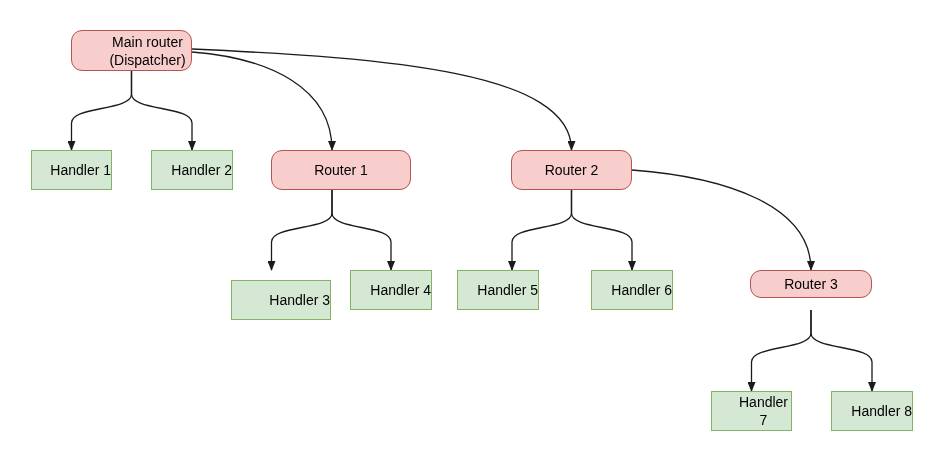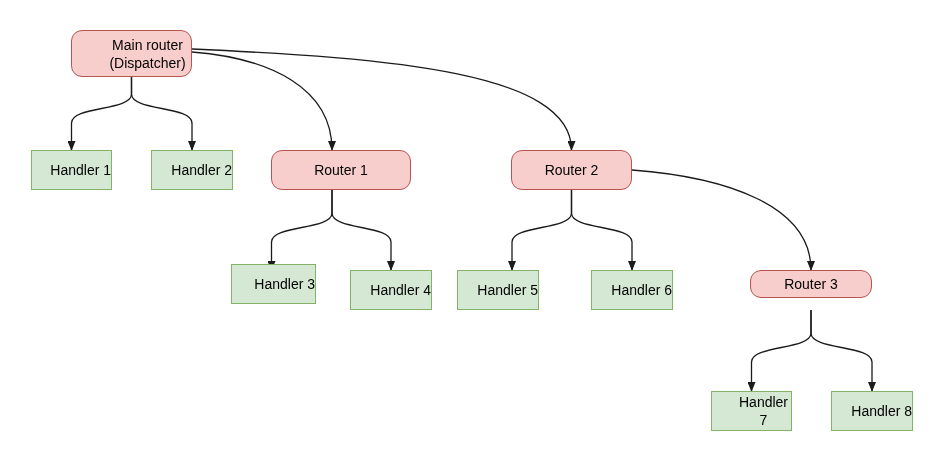--- a/index.html
+++ b/index.html
@@ -29,42 +29,42 @@
     <path class="edge" d="M 192,49 C 390,58 571.5,72 571.5,150" marker-end="url(#arrow)"></path>
     <path class="edge" d="M 332,190 V 213 C 332,230 271.5,225 271.5,242 V 270" marker-end="url(#arrow)"></path>
     <path class="edge" d="M 332,190 V 213 C 332,230 391,225 391,242 V 270" marker-end="url(#arrow)"></path>
     <path class="edge" d="M 571.5,190 V 213 C 571.5,230 512,225 512,242 V 270" marker-end="url(#arrow)"></path>
     <path class="edge" d="M 571.5,190 V 213 C 571.5,230 632,225 632,242 V 270" marker-end="url(#arrow)"></path>
     <path class="edge" d="M 632,170 C 725,177 811,205 811,270" marker-end="url(#arrow)"></path>
     <path class="edge" d="M 811,310 V 333 C 811,350 751.5,345 751.5,362 V 391" marker-end="url(#arrow)"></path>
     <path class="edge" d="M 811,310 V 333 C 811,350 872,345 872,362 V 391" marker-end="url(#arrow)"></path>
   </svg>
 
-  <div class="node router" style="left:71px;top:30px;width:121px;height:47px;padding-left:32px;">
+  <div class="node router" style="left:71px;top:30px;width:121px;height:41px;padding-left:32px;">
     <span>Main router</span>
     <span>(Dispatcher)</span>
   </div>
 
   <div class="node handler" style="left:31px;top:150px;width:81px;height:40px;">
     <span>Handler 1</span>
   </div>
 
   <div class="node handler" style="left:151px;top:150px;width:82px;height:40px;">
     <span>Handler 2</span>
   </div>
 
   <div class="node router" style="left:271px;top:150px;width:140px;height:40px;">
     <span>Router 1</span>
   </div>
 
   <div class="node router" style="left:511px;top:150px;width:121px;height:40px;">
     <span>Router 2</span>
   </div>
 
-  <div class="node handler" style="left:231px;top:264px;width:85px;height:40px;">
+  <div class="node handler" style="left:231px;top:280px;width:100px;height:40px;">
     <span>Handler 3</span>
   </div>
 
   <div class="node handler" style="left:350px;top:270px;width:82px;height:40px;">
     <span>Handler 4</span>
   </div>
 
   <div class="node handler" style="left:457px;top:270px;width:82px;height:40px;">
     <span>Handler 5</span>
   </div>

